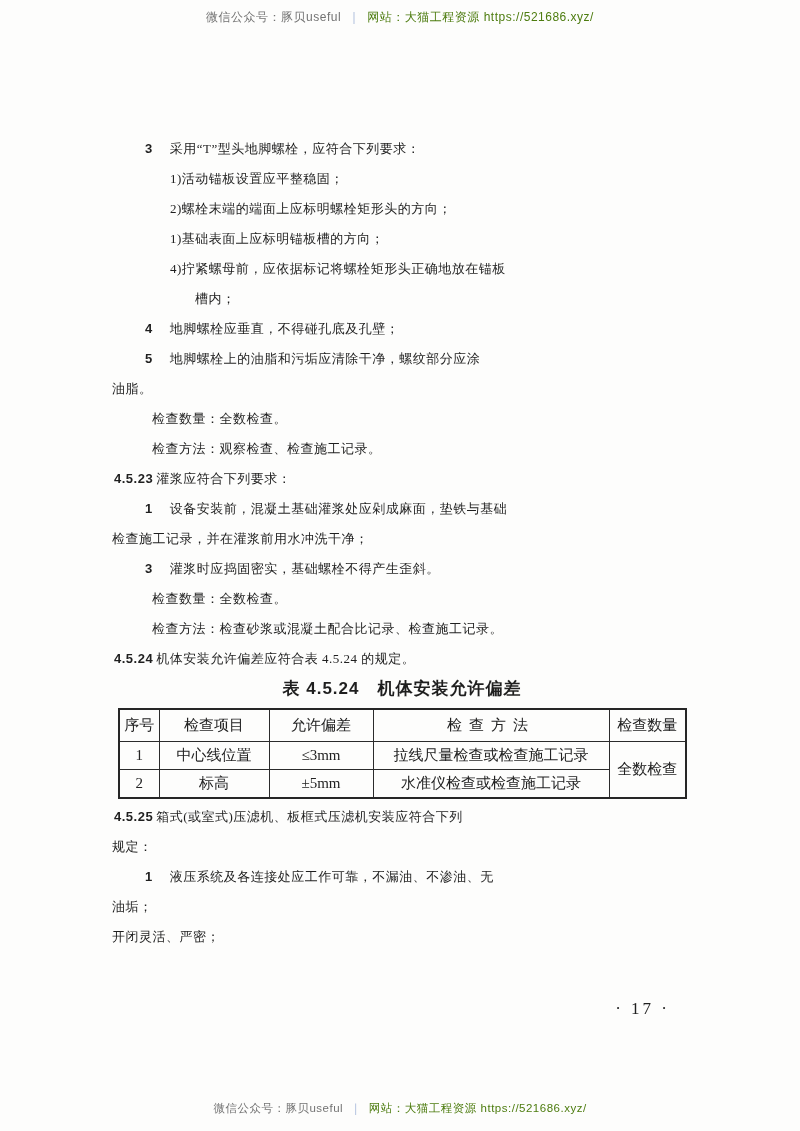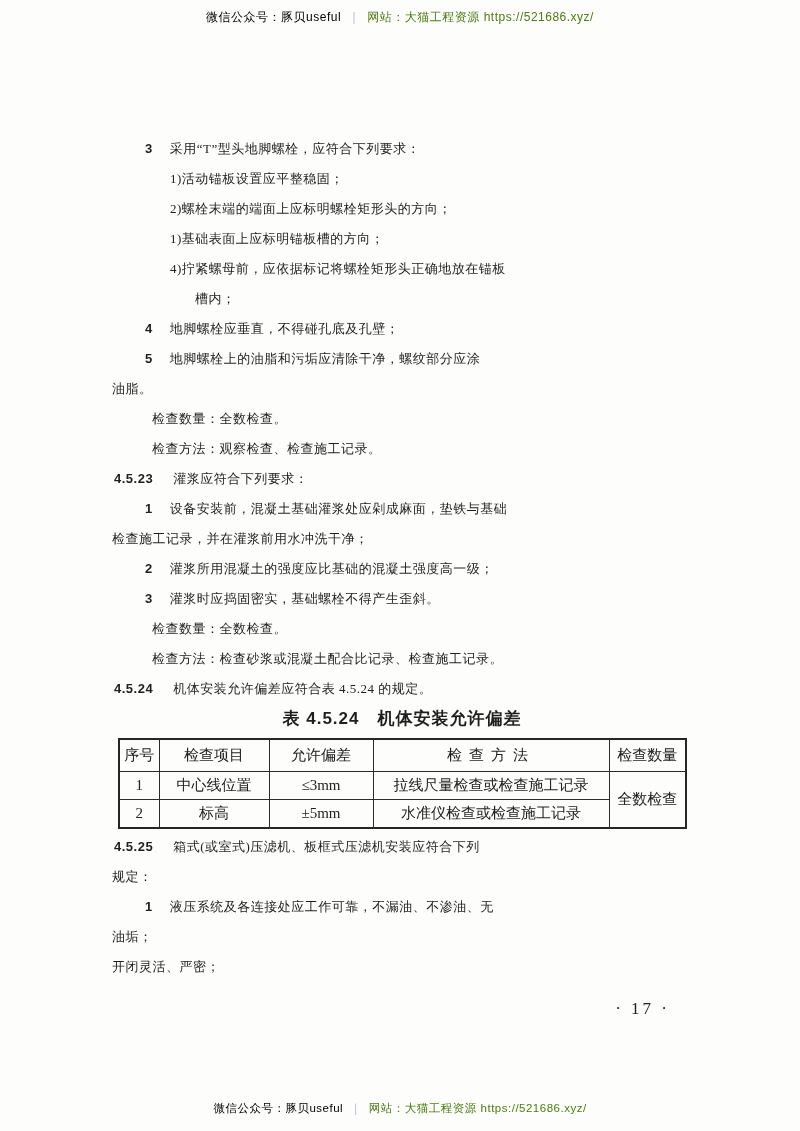--- a/index.html
+++ b/index.html
@@ -14,21 +14,21 @@
   
   .wm {
     position:absolute; left:0; right:0;
     text-align:center;
     font-family:"Liberation Sans","DejaVu Sans",sans-serif;
     font-size:12px; letter-spacing:.5px;
     white-space:nowrap;
   }
   .wm-top { top:9px; }
   .wm-bottom { bottom:15px; font-size:11.5px; }
-  .wm-red  { color:#000000; }
+  .wm-red  { color:#737373; }
   .wm-sep  { color:#9db1d6; margin:0 7px; }
   .wm-blue { color:#4d7c0f; }
   
   .content {
     position:absolute; left:112px; top:134px; width:580px;
   }
   .line {
     height:30px; line-height:30px;
     font-size:13px; letter-spacing:.5px;
     white-space:nowrap;
@@ -36,21 +36,21 @@
   .ind-a { padding-left:33px; }   
   .ind-b { padding-left:58px; }   
   .ind-c { padding-left:83px; }   
   .ind-d { padding-left:40px; }   
   .ind-e { padding-left:2px; }    
   .m {
     font-weight:700;
     font-family:"Liberation Sans","DejaVu Sans",sans-serif;
     margin-right:17px;
   }
-  .m.sec { margin-right:20px; letter-spacing:.5px; }
+  .m.sec { margin-right:3px; letter-spacing:.5px; }
   
   .tbl-title {
     height:30px; line-height:30px;
     text-align:center; font-weight:700;
     font-size:17px; letter-spacing:1px;
     font-family:"Liberation Sans","DejaVu Sans",sans-serif;
   }
   table.tbl {
     border-collapse:collapse; table-layout:fixed;
     width:567px; margin:4px 0 0 6px;
@@ -88,21 +88,20 @@
     <div class="line ind-b"><span>4)拧紧螺母前，应依据标记将螺栓矩形头正确地放在锚板</span></div>
     <div class="line ind-c"><span>槽内；</span></div>
     <div class="line ind-a"><span class="m">4</span><span>地脚螺栓应垂直，不得碰孔底及孔壁；</span></div>
     <div class="line ind-a"><span class="m">5</span><span>地脚螺栓上的油脂和污垢应清除干净，螺纹部分应涂</span></div>
     <div class="line"><span>油脂。</span></div>
     <div class="line ind-d"><span>检查数量：全数检查。</span></div>
     <div class="line ind-d"><span>检查方法：观察检查、检查施工记录。</span></div>
     <div class="line ind-e"><span class="m sec">4.5.23</span><span>灌浆应符合下列要求：</span></div>
     <div class="line ind-a"><span class="m">1</span><span>设备安装前，混凝土基础灌浆处应剁成麻面，垫铁与基础</span></div>
     <div class="line"><span>检查施工记录，并在灌浆前用水冲洗干净；</span></div>
-    <div class="line ind-a"><span class="m">2</span><span>灌浆所用混凝土的强度应比基础的混凝土强度高一级；</span></div>
     <div class="line ind-a"><span class="m">3</span><span>灌浆时应捣固密实，基础螺栓不得产生歪斜。</span></div>
     <div class="line ind-d"><span>检查数量：全数检查。</span></div>
     <div class="line ind-d"><span>检查方法：检查砂浆或混凝土配合比记录、检查施工记录。</span></div>
     <div class="line ind-e"><span class="m sec">4.5.24</span><span>机体安装允许偏差应符合表 4.5.24 的规定。</span></div>
 
     <div class="tbl-title">表 4.5.24　机体安装允许偏差</div>
 
     <table class="tbl">
       <colgroup>
         <col style="width:40px">

